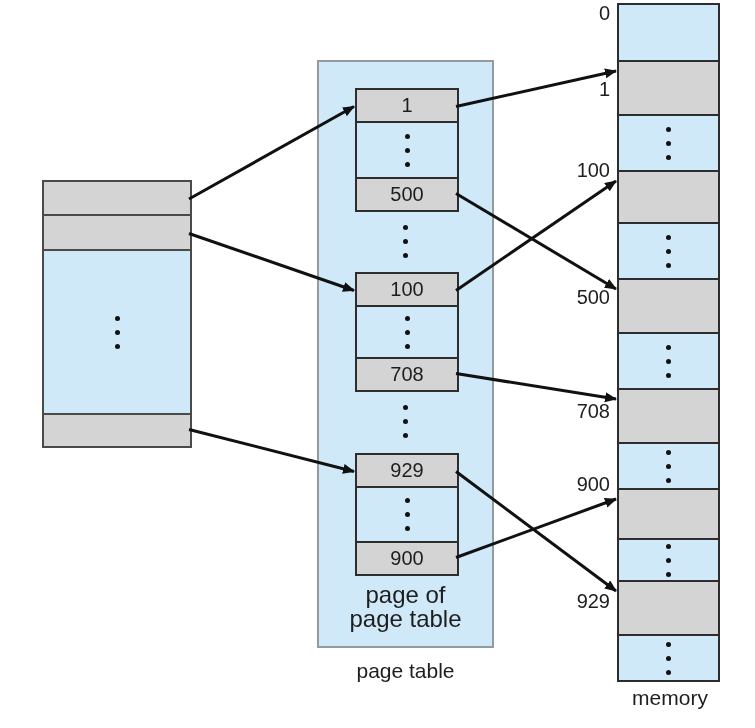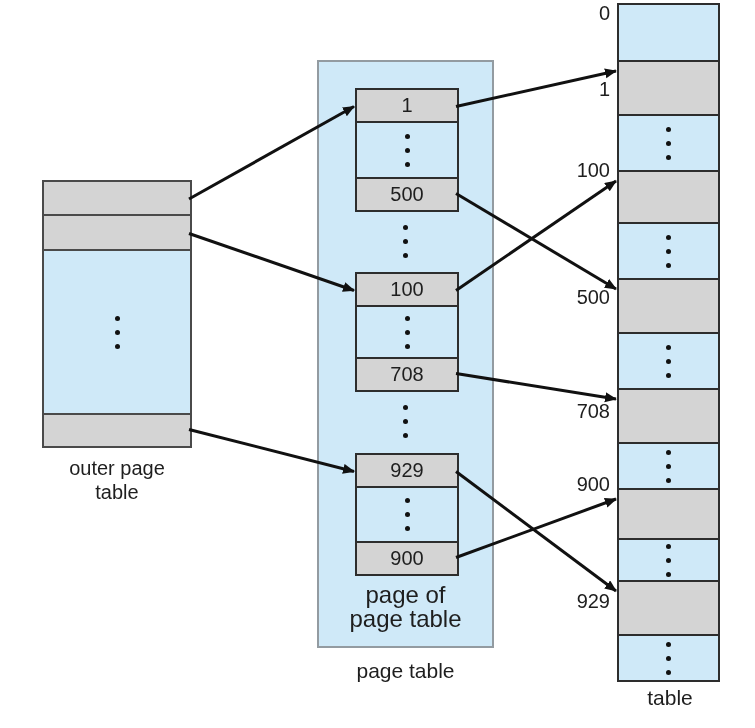--- a/index.html
+++ b/index.html
@@ -83,22 +83,20 @@
     <div class="opt-row r1" id="opt-row-1"></div>
     <div class="opt-mid">
       <div class="dots">
           <i></i>
           <i></i>
           <i></i>
         </div>
     </div>
     <div class="opt-row r2" id="opt-row-2"></div>
   </div>
-  <div class="opt-label">outer page
-table</div>
 
   <div class="pt" id="page-table">
     <div class="pt-box a">
       <div class="pt-cell top" id="pt-cell-1">1</div>
       <div class="pt-mid">
         <div class="dots">
             <i></i>
             <i></i>
             <i></i>
           </div>
@@ -204,21 +202,21 @@
   </div>
 
   <div class="mem-label" style="top:1px">0</div>
   <div class="mem-label" style="top:77px">1</div>
   <div class="mem-label" style="top:158px">100</div>
   <div class="mem-label" style="top:285px">500</div>
   <div class="mem-label" style="top:399px">708</div>
   <div class="mem-label" style="top:472px">900</div>
   <div class="mem-label" style="top:589px">929</div>
 
-  <div class="mem-caption">table</div>
+  <div class="mem-caption">memory</div>
 
   <svg id="arrow-layer">
     <defs>
       <marker id="ah" markerUnits="userSpaceOnUse" markerWidth="14" markerHeight="12" refX="11" refY="5" orient="auto">
         <path d="M0,0 L12,5 L0,10 Z" fill="#111"></path>
       </marker>
     </defs>
   <line x1="189" y1="199" x2="354" y2="106.5" stroke="#111111" stroke-width="3" marker-end="url(#ah)"></line>
       <line x1="189" y1="233.5" x2="354" y2="290.5" stroke="#111111" stroke-width="3" marker-end="url(#ah)"></line>
       <line x1="189" y1="429.5" x2="354" y2="471.5" stroke="#111111" stroke-width="3" marker-end="url(#ah)"></line>

